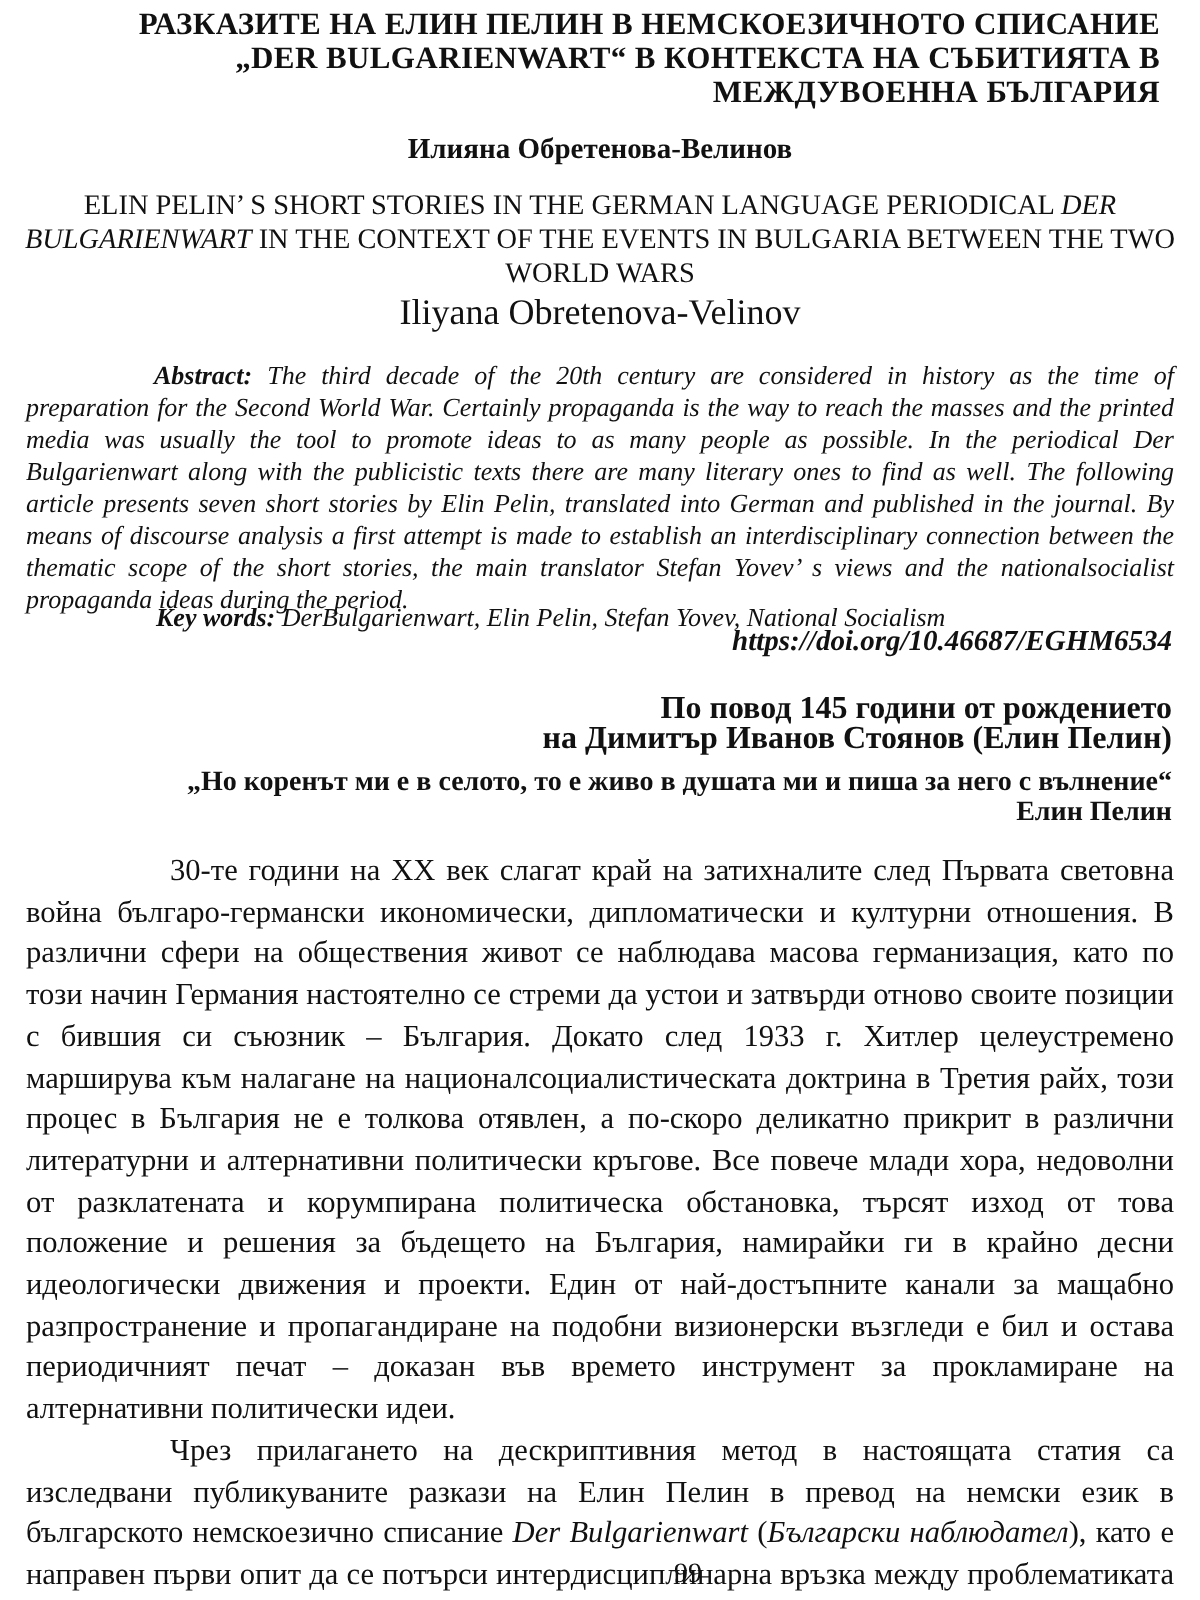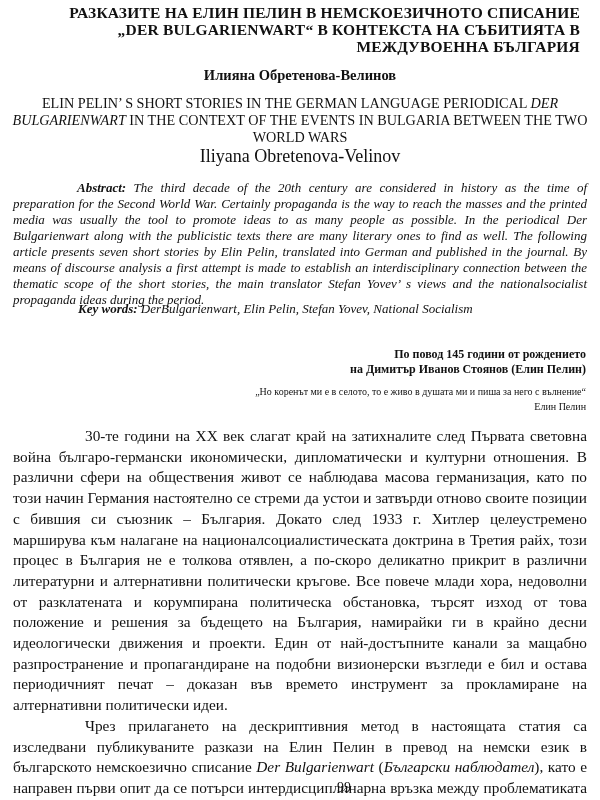--- a/index.html
+++ b/index.html
@@ -37,25 +37,25 @@
     position: absolute; left: 78px; width: 510px; top: 301px;
     font-style: italic; font-size: 13px; line-height: 16px;
   }
   .keywords .lbl { font-weight: bold; }
   .doi {
     position: absolute; right: 14px; top: 313px;
     font-style: italic; font-weight: bold; font-size: 14.5px;
   }
   .dedication {
     position: absolute; right: 14px; top: 347px; text-align: right;
-    font-weight: bold; font-size: 12px; line-height: 15px;
+    font-weight: bold; font-size: 16px; line-height: 15px;
   }
   .epigraph {
     position: absolute; right: 14px; top: 384px; text-align: right;
-    font-weight: normal; font-size: 10px; line-height: 15px;
+    font-weight: bold; font-size: 14px; line-height: 15px;
   }
   .body-text {
     position: absolute; left: 13px; width: 574px; top: 426px;
     font-size: 15.3px; line-height: 20.7px; text-align: justify;
   }
   .body-text p { margin: 0; text-indent: 72px; }
   .body-text .it { font-style: italic; }
   .page-number {
     position: absolute; left: 0; width: 600px; top: 780px; text-align: center;
     font-size: 14px;
@@ -76,20 +76,21 @@
   <div class="author-bg">Илияна Обретенова-Велинов</div>
 
   <div class="title-en"><span>ELIN PELIN’ S SHORT STORIES IN THE GERMAN LANGUAGE PERIODICAL </span><span class="it">DER BULGARIENWART</span><span> IN THE CONTEXT OF THE EVENTS IN BULGARIA BETWEEN THE TWO WORLD WARS</span></div>
 
   <div class="author-en">Iliyana Obretenova-Velinov</div>
 
   <div class="abstract"><span class="indent"></span><span class="lbl">Abstract:</span><span> The third decade of the 20th century are considered in history as the time of preparation for the Second World War. Certainly propaganda is the way to reach the masses and the printed media was usually the tool to promote ideas to as many people as possible. In the periodical Der Bulgarienwart along with the publicistic texts there are many literary ones to find as well. The following article presents seven short stories by Elin Pelin, translated into German and published in the journal. By means of discourse analysis a first attempt is made to establish an interdisciplinary connection between the thematic scope of the short stories, the main translator Stefan Yovev’ s views and the nationalsocialist propaganda ideas during the period.</span></div>
 
   <div class="keywords"><span class="lbl">Key words:</span><span> DerBulgarienwart, Elin Pelin, Stefan Yovev, National Socialism</span></div>
 
+  <div class="doi">https://doi.org/10.46687/EGHM6534</div>
 
   <div class="dedication">
     <div>По повод 145 години от рождението</div>
     <div>на Димитър Иванов Стоянов (Елин Пелин)</div>
   </div>
 
   <div class="epigraph">
     <div>„Но коренът ми е в селото, то е живо в душата ми и пиша за него с вълнение“</div>
     <div>Елин Пелин</div>
   </div>

